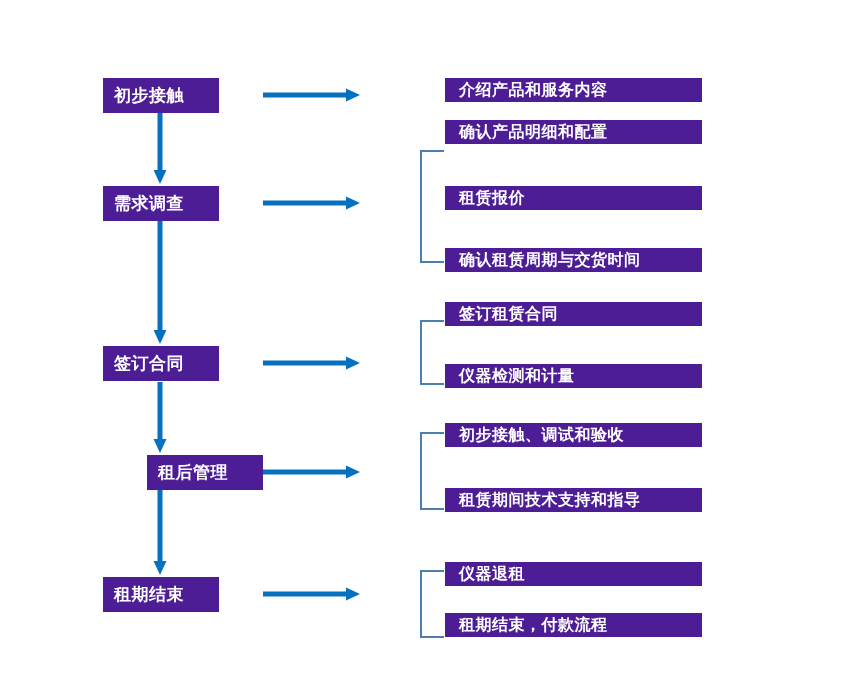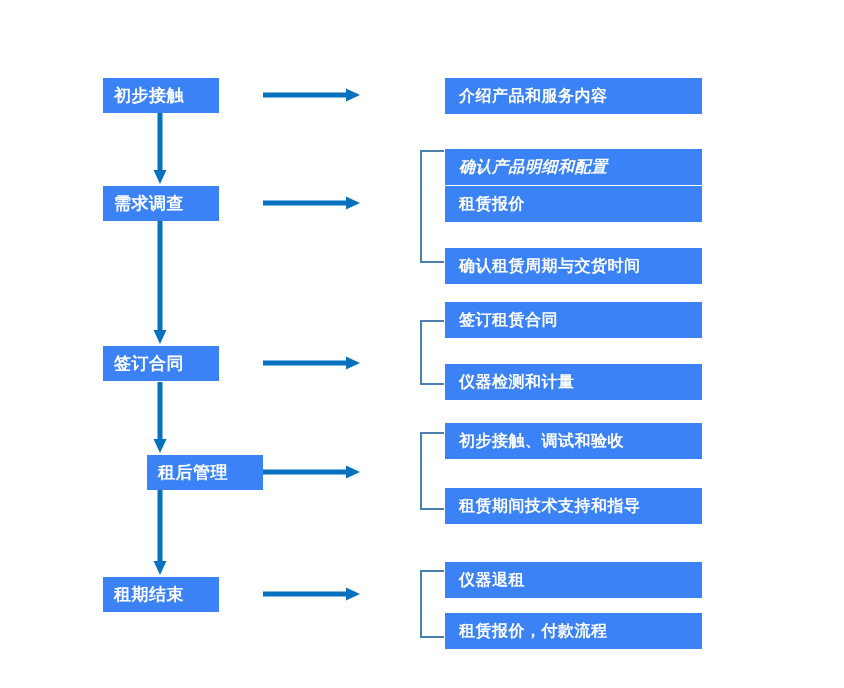--- a/index.html
+++ b/index.html
@@ -16,21 +16,21 @@
   }
   #canvas {
     position: absolute;
     left: 0;
     top: 0;
     width: 844px;
     height: 688px;
   }
   .box {
     position: absolute;
-    background: #3b82f6;
+    background: #4c1d95;
     color: #ffffff;
     font-weight: bold;
     display: flex;
     align-items: center;
     box-sizing: border-box;
     letter-spacing: 0.5px;
     white-space: nowrap;
   }
   .title-bar {
     position: absolute;
@@ -50,21 +50,21 @@
   .stage-box {
     left: 103px;
     width: 116px;
     height: 35px;
     font-size: 17px;
     padding-left: 11px;
   }
   .detail-box {
     left: 445px;
     width: 257px;
-    height: 36px;
+    height: 24px;
     font-size: 16px;
     padding-left: 14px;
   }
   .h-arrow {
     position: absolute;
     height: 14px;
   }
   .v-arrow {
     position: absolute;
     width: 14px;
@@ -131,26 +131,26 @@
     <polygon points="83,0.5 83,13.5 97,7" fill="#0571bf"></polygon>
   </svg>
 
   <div class="bracket" style="left:420px; top:150px; height:113px;"></div>
   <div class="bracket" style="left:420px; top:320px; height:65px;"></div>
   <div class="bracket" style="left:420px; top:432px; height:78px;"></div>
   <div class="bracket" style="left:420px; top:570px; height:68px;"></div>
 
   <div class="box detail-box" style="top:78px;">介绍产品和服务内容</div>
 
-  <div class="box detail-box" style="top:149px;font-style:italic;">确认产品明细和配置</div>
+  <div class="box detail-box" style="top:120px;">确认产品明细和配置</div>
   <div class="box detail-box" style="top:186px;">租赁报价</div>
   <div class="box detail-box" style="top:248px;">确认租赁周期与交货时间</div>
 
   <div class="box detail-box" style="top:302px;text-align:right;">签订租赁合同</div>
   <div class="box detail-box" style="top:364px;">仪器检测和计量</div>
 
   <div class="box detail-box" style="top:423px;">初步接触、调试和验收</div>
   <div class="box detail-box" style="top:488px;">租赁期间技术支持和指导</div>
 
   <div class="box detail-box" style="top:562px;">仪器退租</div>
-  <div class="box detail-box" style="top:613px;">租赁报价，付款流程</div>
+  <div class="box detail-box" style="top:613px;">租期结束，付款流程</div>
 
 </div>
 
 </body></html>

